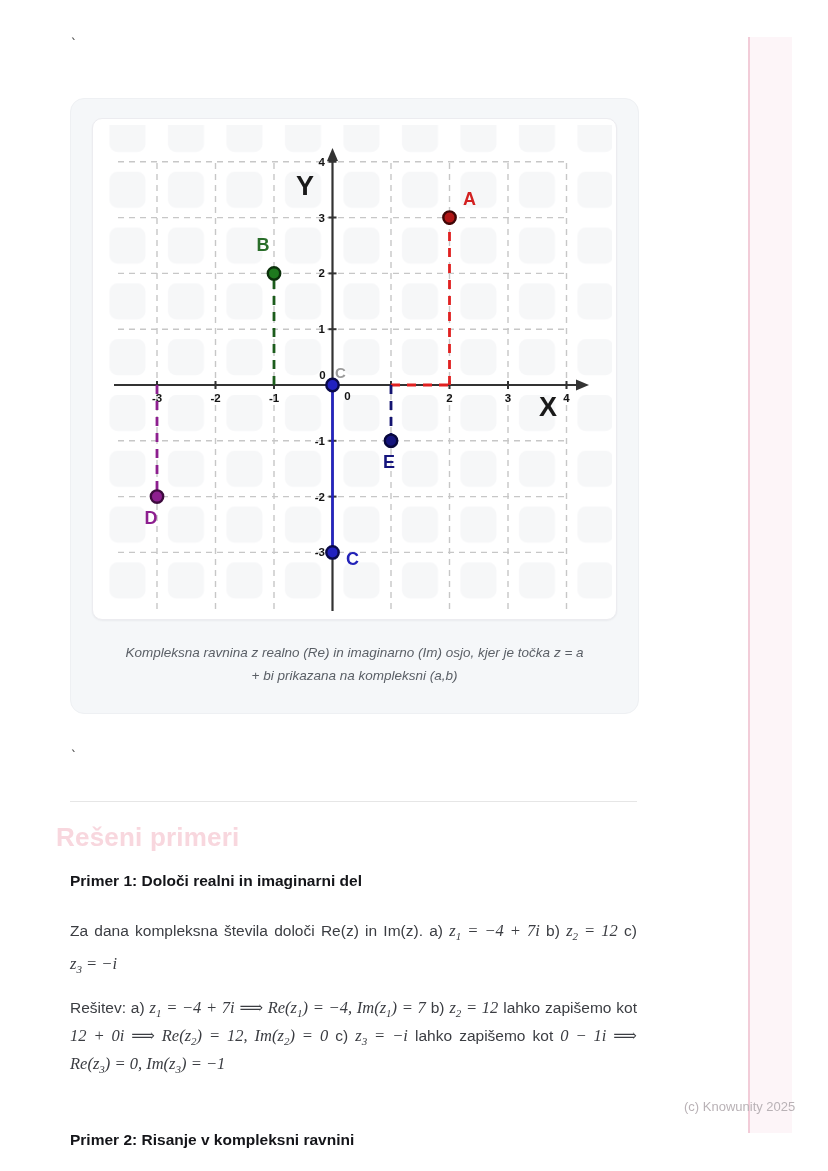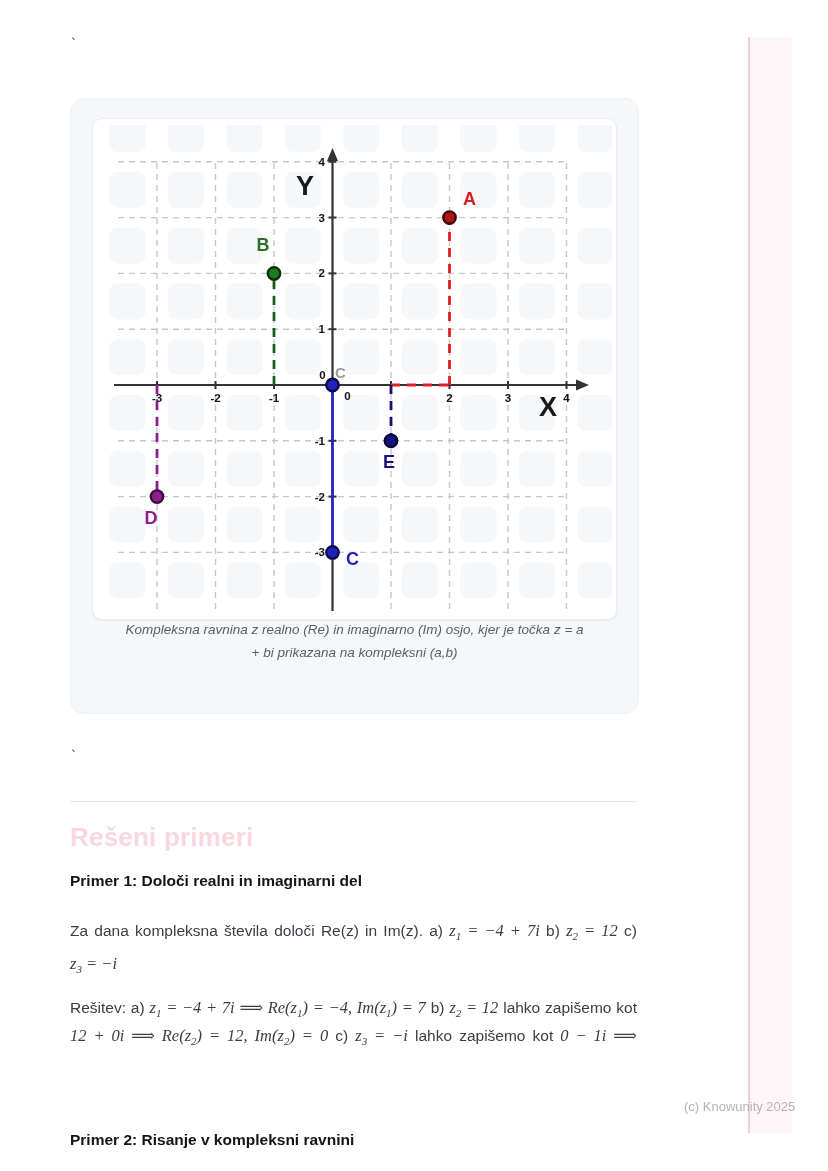--- a/index.html
+++ b/index.html
@@ -18,37 +18,37 @@
   .strip-fill { position:absolute; left:750px; top:37px; width:42px; height:1096px; background:#fdf5f8; z-index:0; }
 
   
   .figure-card { position:absolute; left:70px; top:98px; width:567px; height:614px;
     background:#f5f7f9; border:1px solid #eef0f3; border-radius:14px; z-index:2; }
   .plot-card { position:absolute; left:21px; top:19px; width:523px; height:500px;
     background:#ffffff; border:1px solid #ececf0; border-radius:10px;
     box-shadow:0 1px 2px rgba(16,24,40,.05); overflow:hidden; }
   .plot-card svg { display:block; }
 
-  .figure-caption { position:absolute; left:10px; right:10px; top:519px; text-align:center;
+  .figure-caption { position:absolute; left:10px; right:10px; top:542px; text-align:center;
     font-style:italic; color:#5a5f66; font-size:13.5px; line-height:23px; }
 
   
   .grid { stroke:#c7c7c7; stroke-width:1.4; stroke-dasharray:6 5; fill:none; }
   .axis { stroke:#333333; stroke-width:2.2; fill:none; }
   .axis-arrow { fill:#333333; stroke:none; }
   .tick { stroke:#333333; stroke-width:2; }
   .tick-label { font-family:"Liberation Sans",sans-serif; font-weight:bold; font-size:11.5px; fill:#141414; }
   .axis-letter { font-family:"Liberation Sans",sans-serif; font-weight:bold; font-size:27px; fill:#1a1a1a; }
   .pt-label { font-family:"Liberation Sans",sans-serif; font-weight:bold; }
   .guide-d { fill:none; stroke-dasharray:9 7; stroke-width:2.8; }
   .guide-s { fill:none; stroke-width:2.6; }
 
   
   .divider { position:absolute; left:70px; top:801px; width:567px; height:1px; background:#e6e6e6; z-index:2; }
-  .section-title { position:absolute; left:70px; top:822px; font-size:26px; font-weight:bold;
+  .section-title { position:absolute; left:56px; top:822px; font-size:26px; font-weight:bold;
     color:#f8d7de; letter-spacing:.2px; z-index:2; }
   .h3 { position:absolute; left:70px; width:567px; font-size:15.5px; font-weight:bold; color:#141519; z-index:2; }
   #primer1-heading { top:872px; }
   #primer2-heading { top:1088px;margin-top:43px; }
   .para { position:absolute; left:70px; width:567px; z-index:2;margin-top:8px; }
   #problem-para { top:906px; }
   #solution-para { top:986px; }
   .line { text-align:justify; text-align-last:justify; font-size:15.5px; color:#3b3d42; }
   #problem-para .line { line-height:33px; }
   #solution-para .line { line-height:28px; }
@@ -162,19 +162,20 @@
   <div id="primer1-heading" class="h3">Primer 1: Določi realni in imaginarni del</div>
 
   <div id="problem-para" class="para">
     <div class="line"><span>Za dana kompleksna števila določi Re(z) in Im(z). a) </span><span class="math">z<sub>1</sub> = −4 + 7i</span><span> b) </span><span class="math">z<sub>2</sub> = 12</span><span> c)</span></div>
     <div class="line last"><span class="math">z<sub>3</sub> = −i</span></div>
   </div>
 
   <div id="solution-para" class="para">
     <div class="line"><span class="it">Rešitev:</span><span> a) </span><span class="math">z<sub>1</sub> = −4 + 7i ⟹ Re(z<sub>1</sub>) = −4, Im(z<sub>1</sub>) = 7</span><span> b) </span><span class="math">z<sub>2</sub> = 12</span><span> lahko zapišemo kot</span></div>
     <div class="line"><span class="math">12 + 0i ⟹ Re(z<sub>2</sub>) = 12, Im(z<sub>2</sub>) = 0</span><span> c) </span><span class="math">z<sub>3</sub> = −i</span><span> lahko zapišemo kot </span><span class="math">0 − 1i ⟹</span></div>
+    <div class="line last"><span class="math">Re(z<sub>3</sub>) = 0, Im(z<sub>3</sub>) = −1</span></div>
   </div>
 
   <div id="primer2-heading" class="h3">Primer 2: Risanje v kompleksni ravnini</div>
 
   <div class="watermark">(c) Knowunity 2025</div>
 
 </div>
 
 </body></html>

